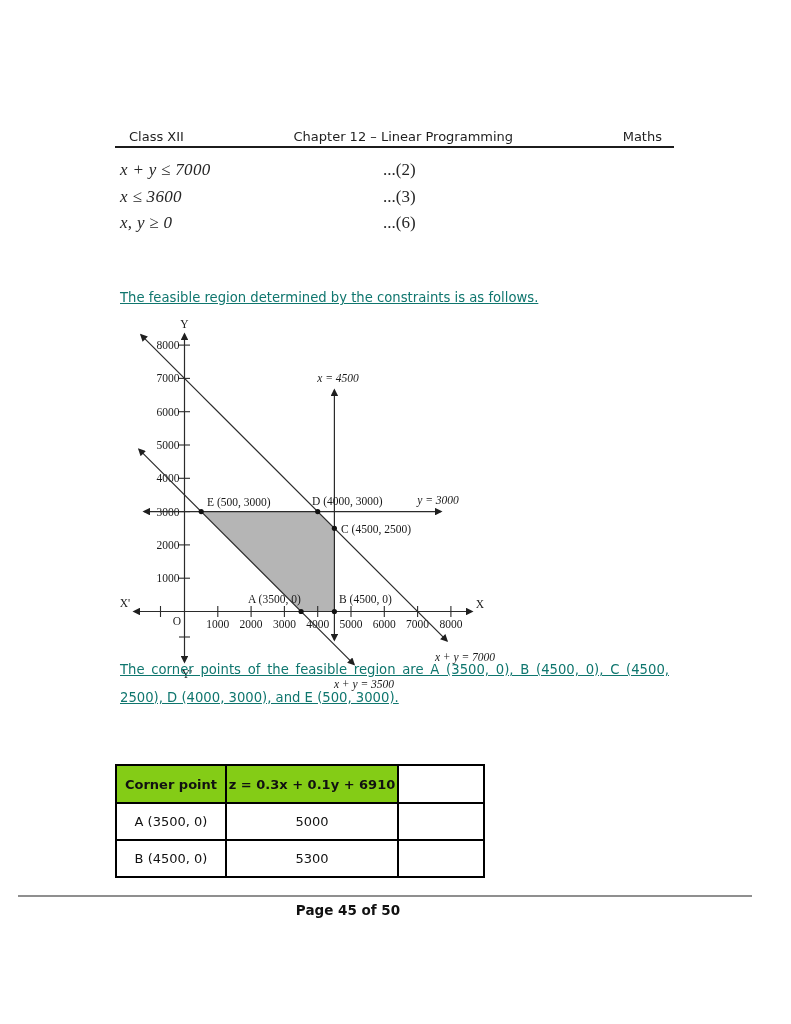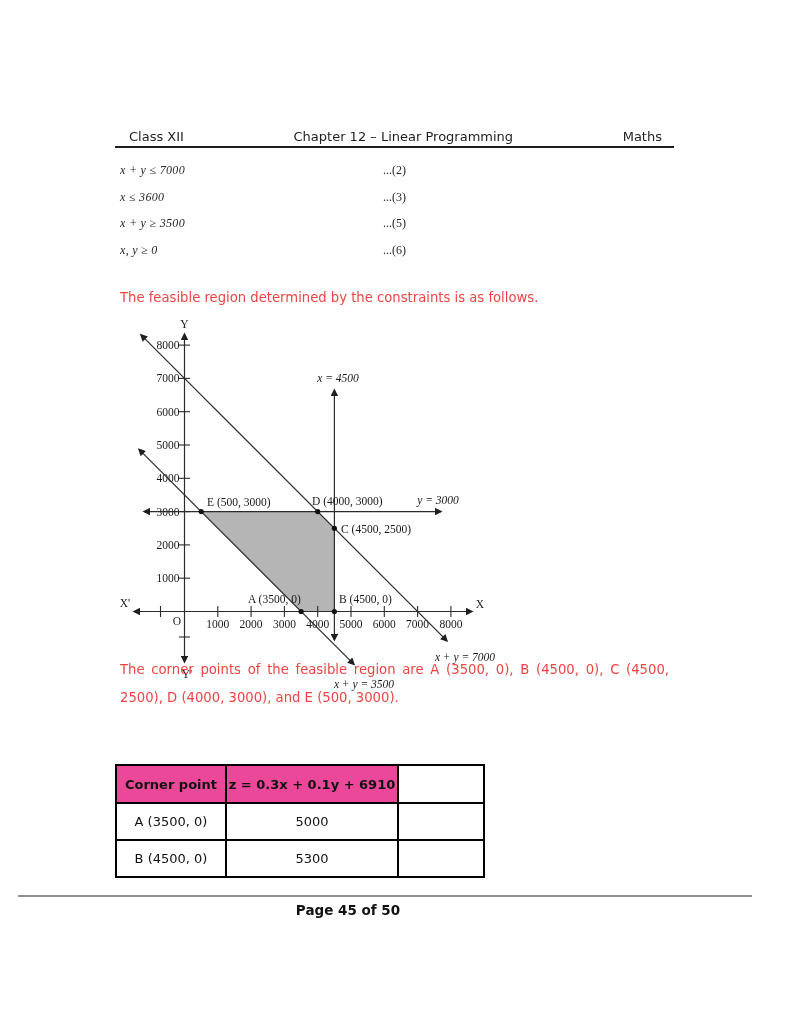--- a/index.html
+++ b/index.html
@@ -9,39 +9,39 @@
     overflow:hidden;margin:0 auto;padding-left:23px;
   }
   
   .header{position:absolute;left:115px;top:129px;width:559px;display:flex;
     justify-content:space-between;align-items:baseline;font-size:13px;}
   .header .h-left{padding-left:14px;}
   .header .h-right{padding-right:12px;}
   .header-rule{position:absolute;left:115px;top:146px;width:559px;height:2px;background:#1c1c1c;}
   
   .equations{position:absolute;left:120px;top:157px;font-family:"Liberation Serif","DejaVu Serif",serif;
-    font-size:12px;color:#262626;}
+    font-size:17px;color:#262626;}
   .eq-row{position:relative;height:26.6px;line-height:26.6px;width:340px;}
   .eq-expr{font-style:italic;letter-spacing:.3px;}
   .eq-num{position:absolute;left:263px;top:0;font-style:normal;}
   
-  .p-body{position:absolute;left:120px;font-size:13.2px;color:#ef4444;}
+  .p-body{position:absolute;left:120px;font-size:13.2px;color:#0f766e;text-decoration:underline;}
   .p-corner{width:549px;line-height:27.5px;text-align:justify;}
   
   .figure-svg{position:absolute;left:115px;top:305px;}
   .fig-line{stroke:#2b2b2b;stroke-width:1.2;fill:none;}
   .fig-tick{stroke:#2b2b2b;stroke-width:1.1;}
   text.fig{font-family:"Liberation Serif","DejaVu Serif",serif;font-size:11.5px;fill:#191919;}
   text.fig-it{font-style:italic;}
   .fig-dot{fill:#111;}
   
   .corner-table{position:absolute;left:115px;top:764px;border-collapse:collapse;
     font-size:13px;color:#111;}
   .corner-table th,.corner-table td{border:2px solid #000;text-align:center;vertical-align:middle;padding:0;}
-  .corner-table th{background:#ec4899;font-weight:bold;}
+  .corner-table th{background:#84cc16;font-weight:bold;}
   .corner-table th.cell-empty{background:#ffffff;}
   
   .footer-rule{position:absolute;left:18px;top:895px;width:734px;height:2px;background:#8f8f8f;}
   .footer-text{position:absolute;left:0;top:902px;width:696px;text-align:center;
     font-weight:bold;font-size:13.5px;color:#111;}
 </style>
 </head>
 <body>
 
 <div class="page">
@@ -54,24 +54,20 @@
   <div class="header-rule"></div>
 
   <div class="equations">
     <div class="eq-row">
       <span class="eq-expr">x + y ≤ 7000</span>
       <span class="eq-num">...(2)</span>
     </div>
     <div class="eq-row">
       <span class="eq-expr">x ≤ 3600</span>
       <span class="eq-num">...(3)</span>
-    </div>
-    <div class="eq-row">
-      <span class="eq-expr">x + y ≥ 3500</span>
-      <span class="eq-num">...(5)</span>
     </div>
     <div class="eq-row">
       <span class="eq-expr">x, y ≥ 0</span>
       <span class="eq-num">...(6)</span>
     </div>
   </div>
 
   <div class="p-body" style="top:290px;">The feasible region determined by the constraints is as follows.</div>
 
   <svg class="figure-svg" width="390" height="395" viewBox="115 305 390 395">

